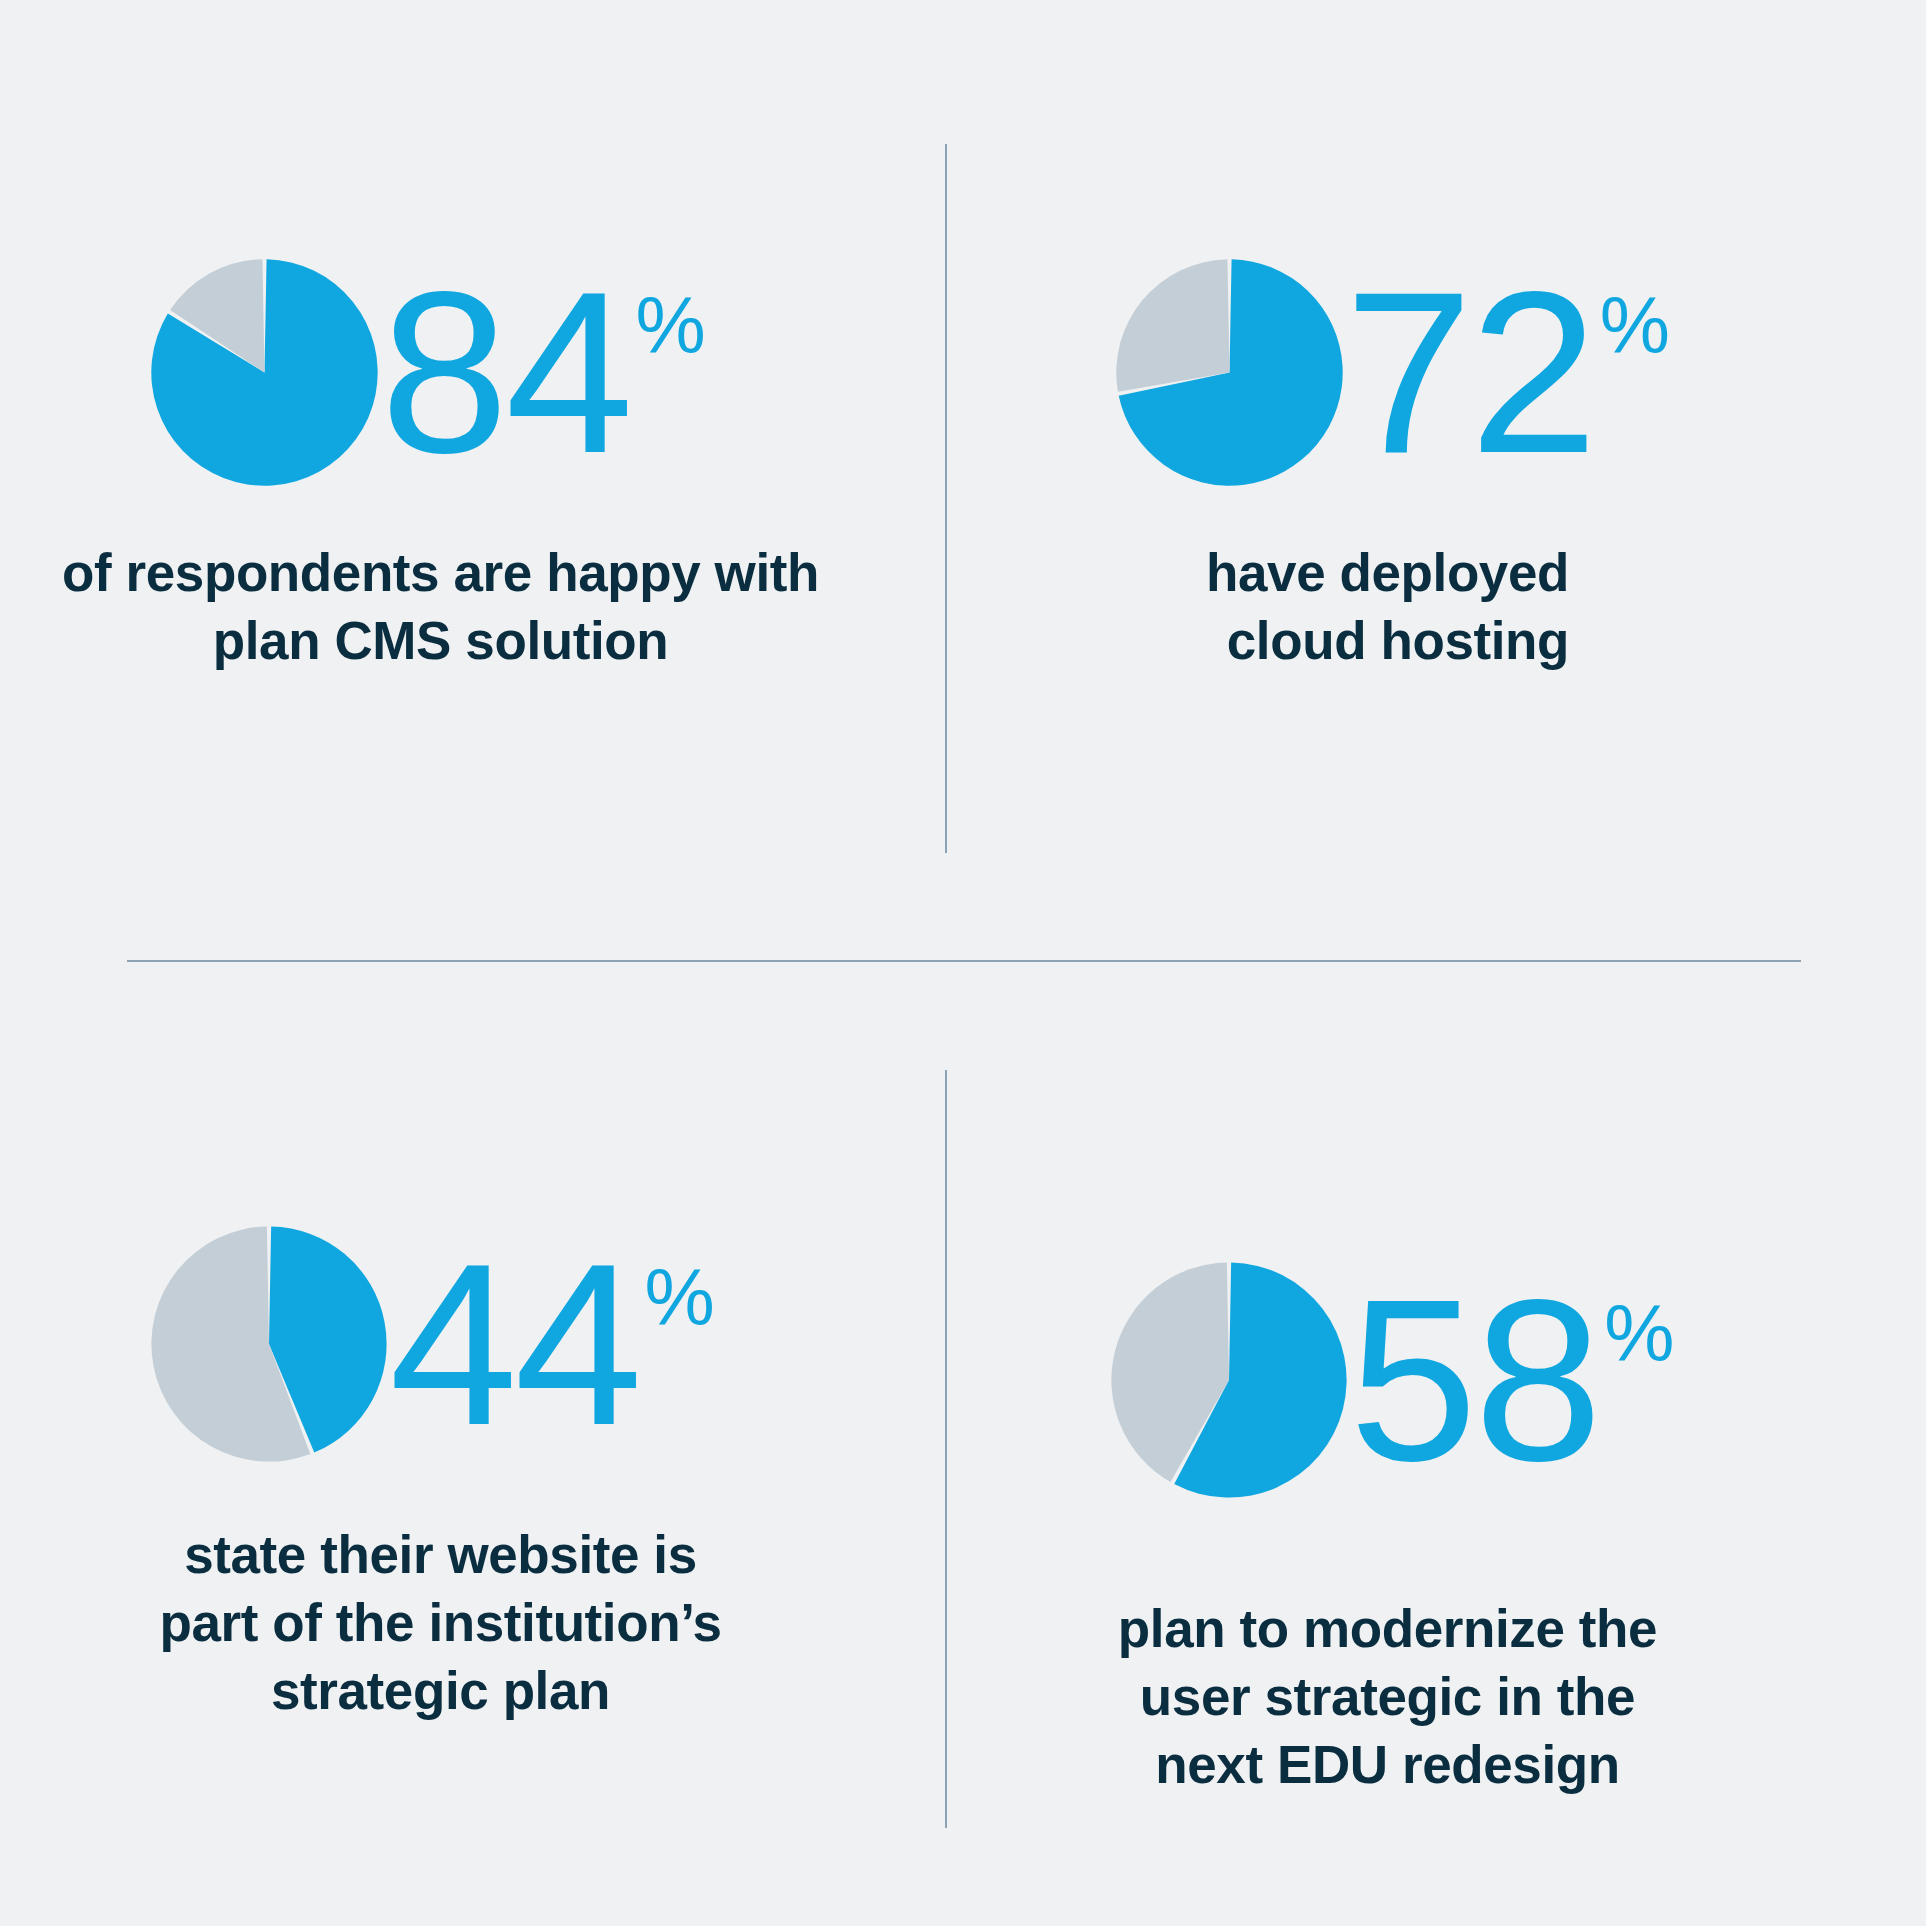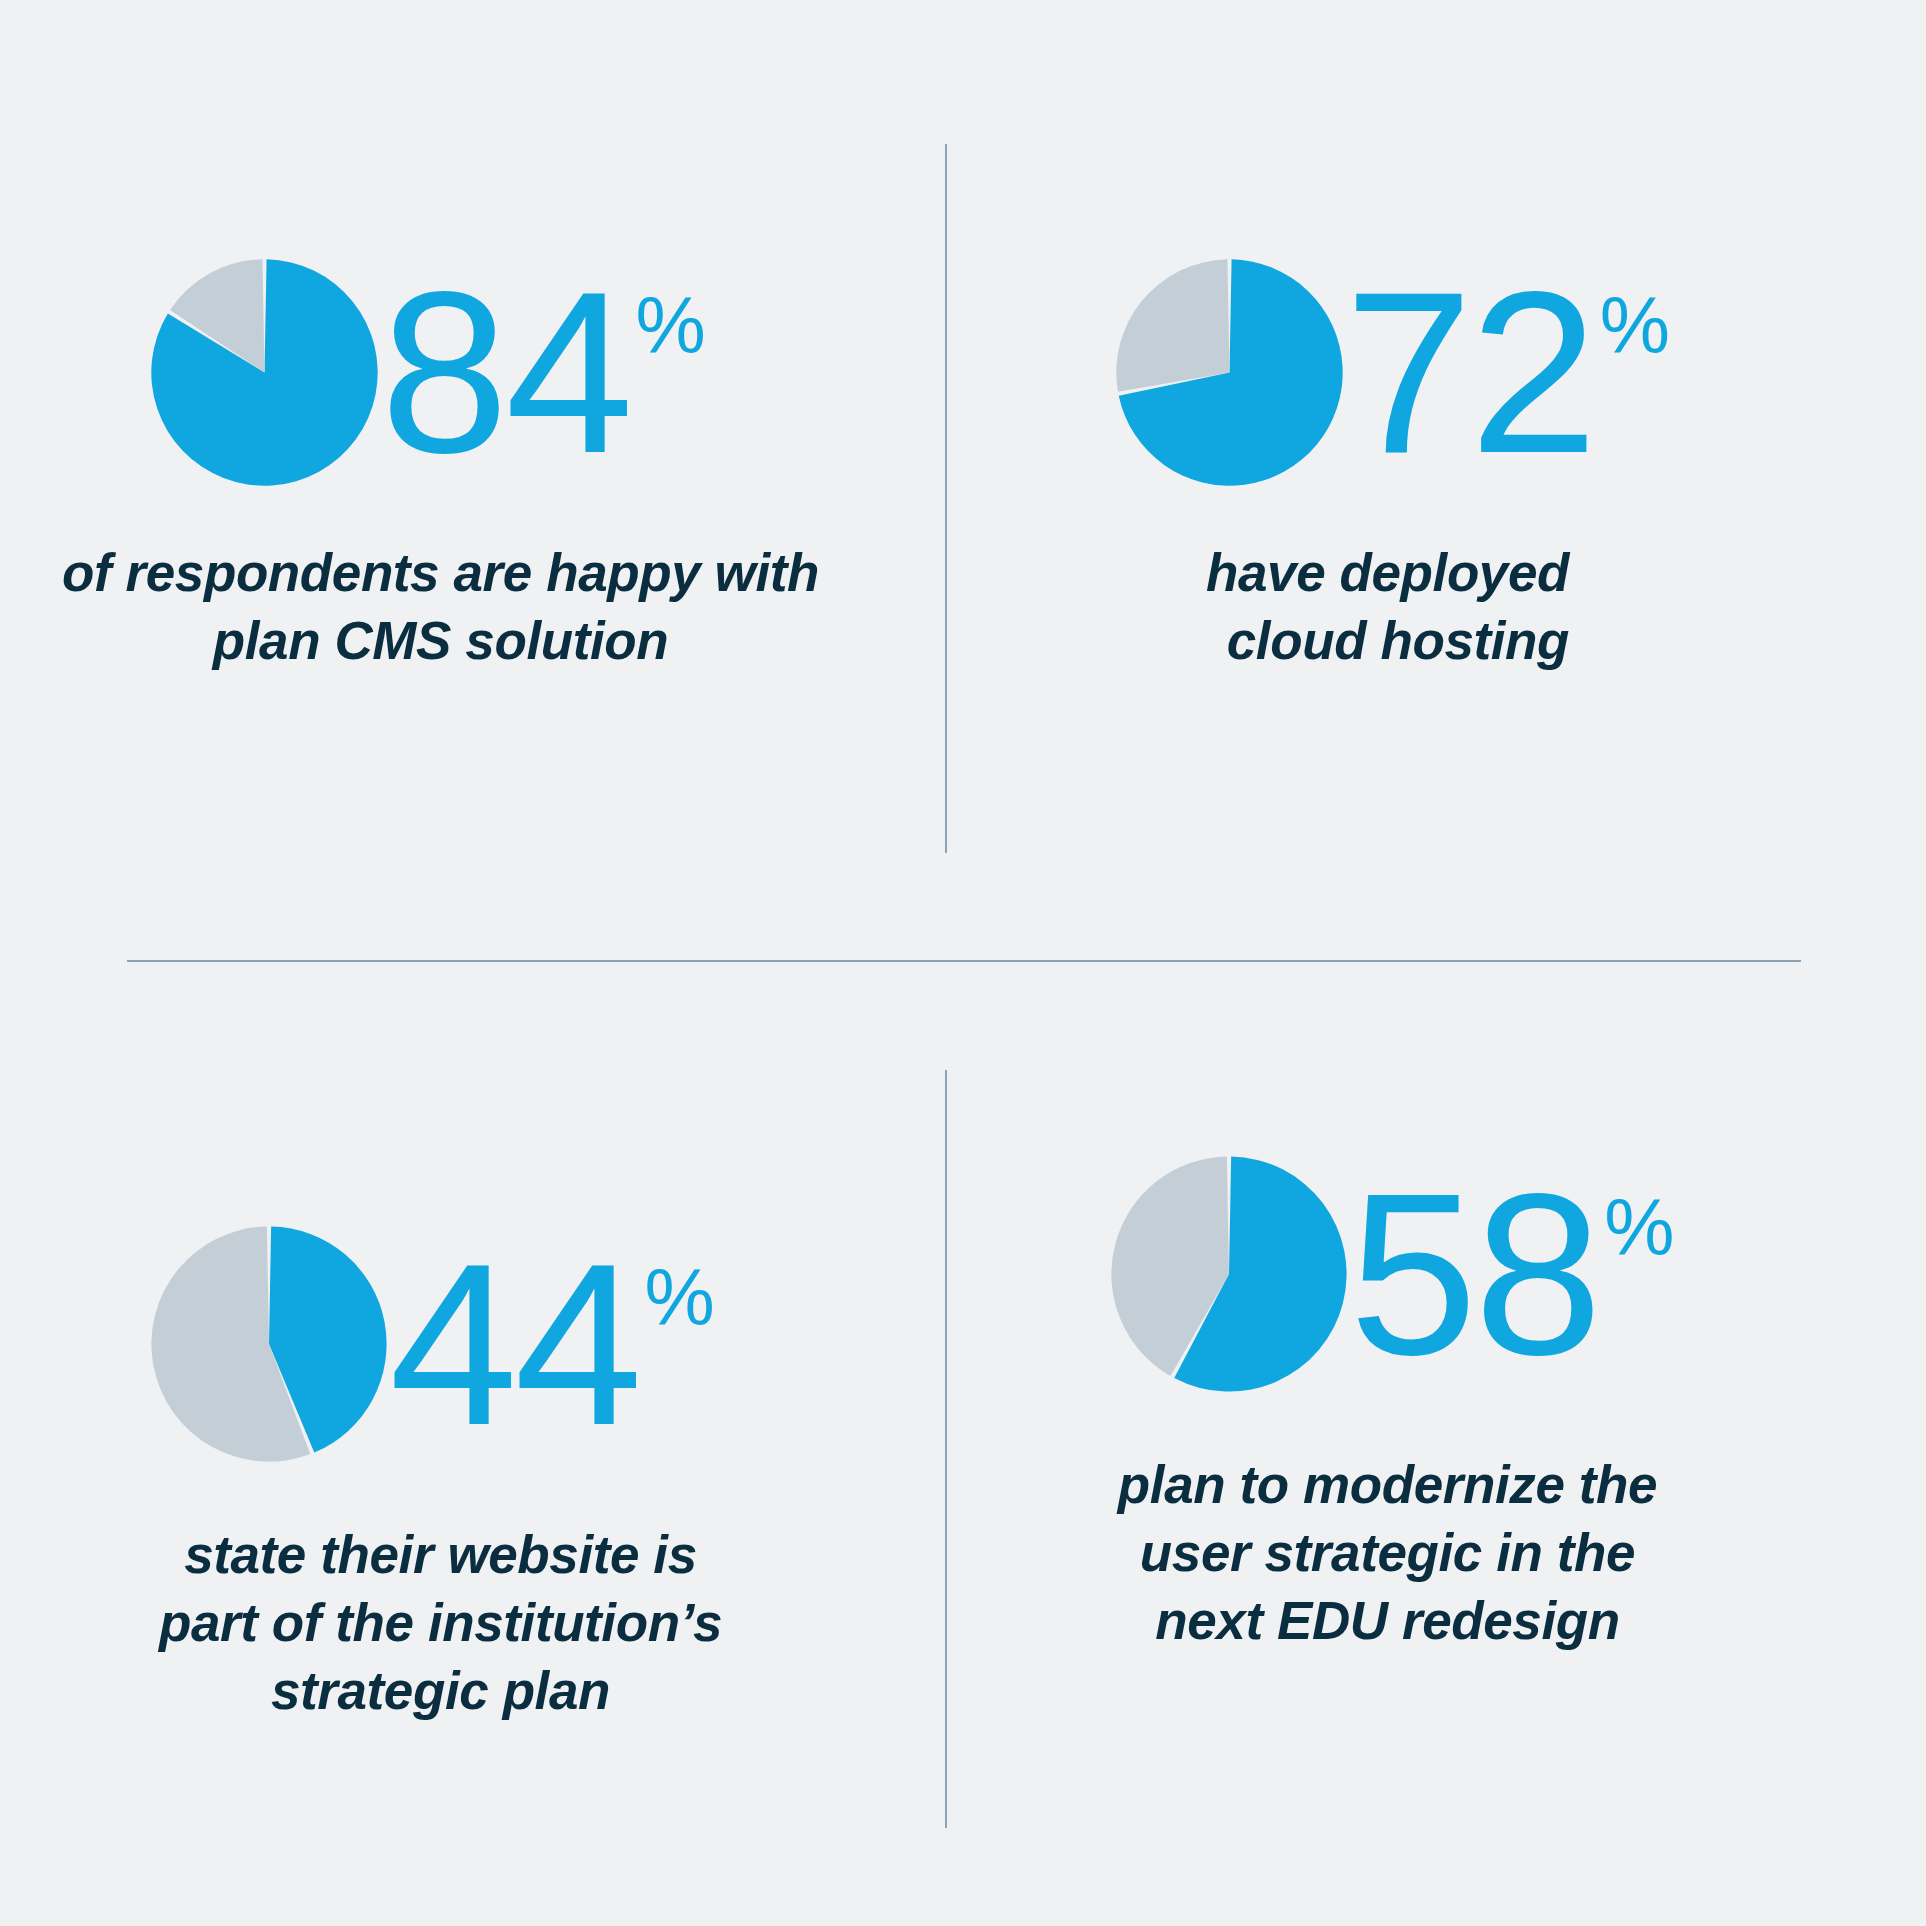--- a/index.html
+++ b/index.html
@@ -44,21 +44,21 @@
     position: absolute;
     width: 881px;
     box-sizing: border-box;
     display: flex;
     flex-direction: column;
     align-items: center;
   }
   .quad.q1 { left: 0px;    top: 257px; }
   .quad.q2 { left: 947px; top: 257px; }
   .quad.q3 { left: 0px;    top: 1224px; }
-  .quad.q4 { left: 947px; top: 1154px; }
+  .quad.q4 { left: 947px; top: 1260px; gap: 38px; }
 
   
   .q1 .stat-row { margin-left: -26px; }
   .q2 .stat-row { margin-left: 8.6px; }
   .q3 .stat-row { margin-left: -17px; }
   .q4 .stat-row { margin-left: 8.6px; }
 
   
   .stat-row {
     display: flex;
@@ -104,21 +104,21 @@
     margin-top: 46px;
     text-align: center;
     color: #0a2d3f;
     font-size: 53px;
     font-weight: bold;
     line-height: 1.28;
     letter-spacing: -0.4px;
     max-width: 856px;
     font-family: "Liberation Sans", sans-serif;
   }
-  .caption .line { display: block; white-space: nowrap; font-style: italic; }
+  .caption .line { display: block; white-space: nowrap; }
 
   .q1 .stat-row { margin-bottom: 0; }
   .q1 .caption { margin-top: 51px; }
   .q2 .caption { margin-top: 51px; text-align: right; }
   .q3 .caption { margin-top: 57px; }
   .q4 .caption { margin-top: 57px; }
 </style>
 </head>
 <body>
 

